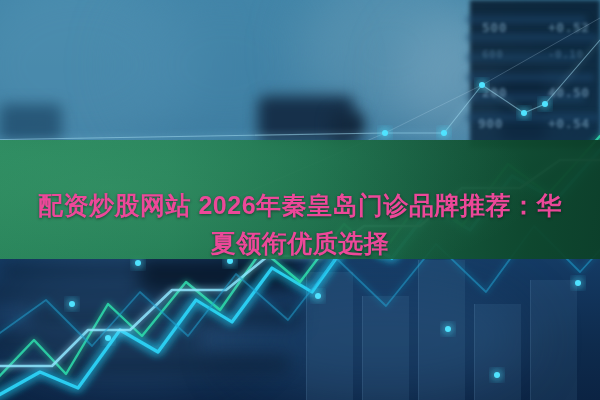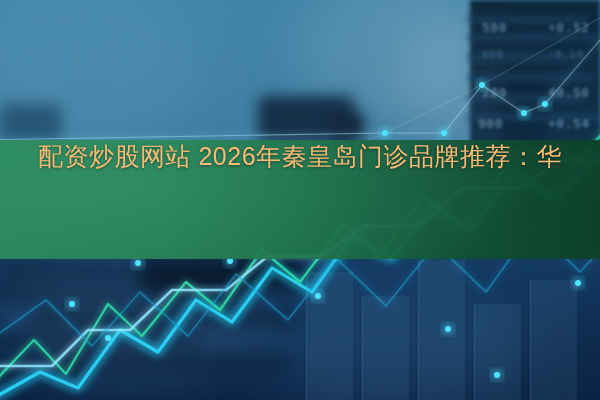--- a/index.html
+++ b/index.html
@@ -90,24 +90,24 @@
     mix-blend-mode:normal;
   }
   .green-band::after{
     content:"";position:absolute;inset:0;
     background:radial-gradient(120% 160% at 18% 40%,rgba(90,190,135,.22),rgba(0,0,0,0) 60%);
   }
 
   
   .headline{
     position:absolute;left:0;top:140px;width:600px;height:119px;
-    display:flex;flex-direction:column;align-items:center;justify-content:space-between;
+    display:flex;flex-direction:column;align-items:center;justify-content:flex-end;
     gap:6px;
-    color:#fdba74;
-    font-weight:400;
+    color:#ec4899;
+    font-weight:700;
     font-size:25px;
     line-height:1.28;
     letter-spacing:.5px;
     text-shadow:0 1px 3px rgba(0,0,0,.45);
     padding:0 16px;box-sizing:border-box;
     text-align:center;
     user-select:none;
   }
   .headline .l1,.headline .l2{white-space:nowrap;}
 </style>
@@ -212,15 +212,16 @@
         <circle cx="448" cy="329" r="3" fill="#4fe3ff" filter="url(#glowL)"></circle>
         <circle cx="497" cy="375" r="3" fill="#4fe3ff" filter="url(#glowL)"></circle>
         <circle cx="578" cy="283" r="3" fill="#4fe3ff" filter="url(#glowL)"></circle>
       </g>
   </svg>
 
   <div class="green-band"></div>
 
   <div class="headline">
     <span class="l1">配资炒股网站 2026年秦皇岛门诊品牌推荐：华</span>
+    <span class="l2">夏领衔优质选择</span>
   </div>
 
 </div>
 
 </body></html>

